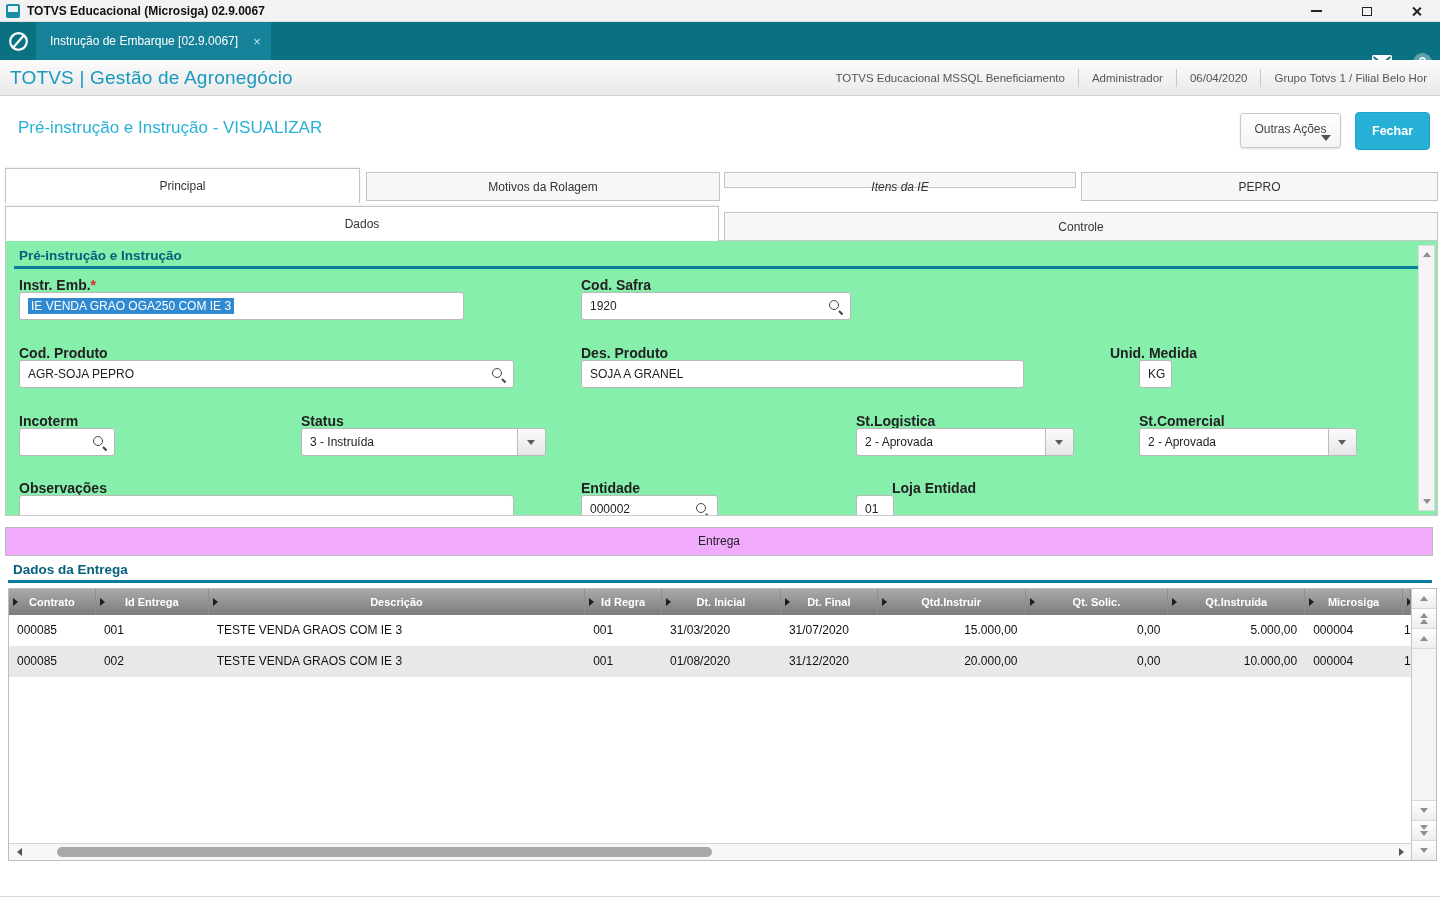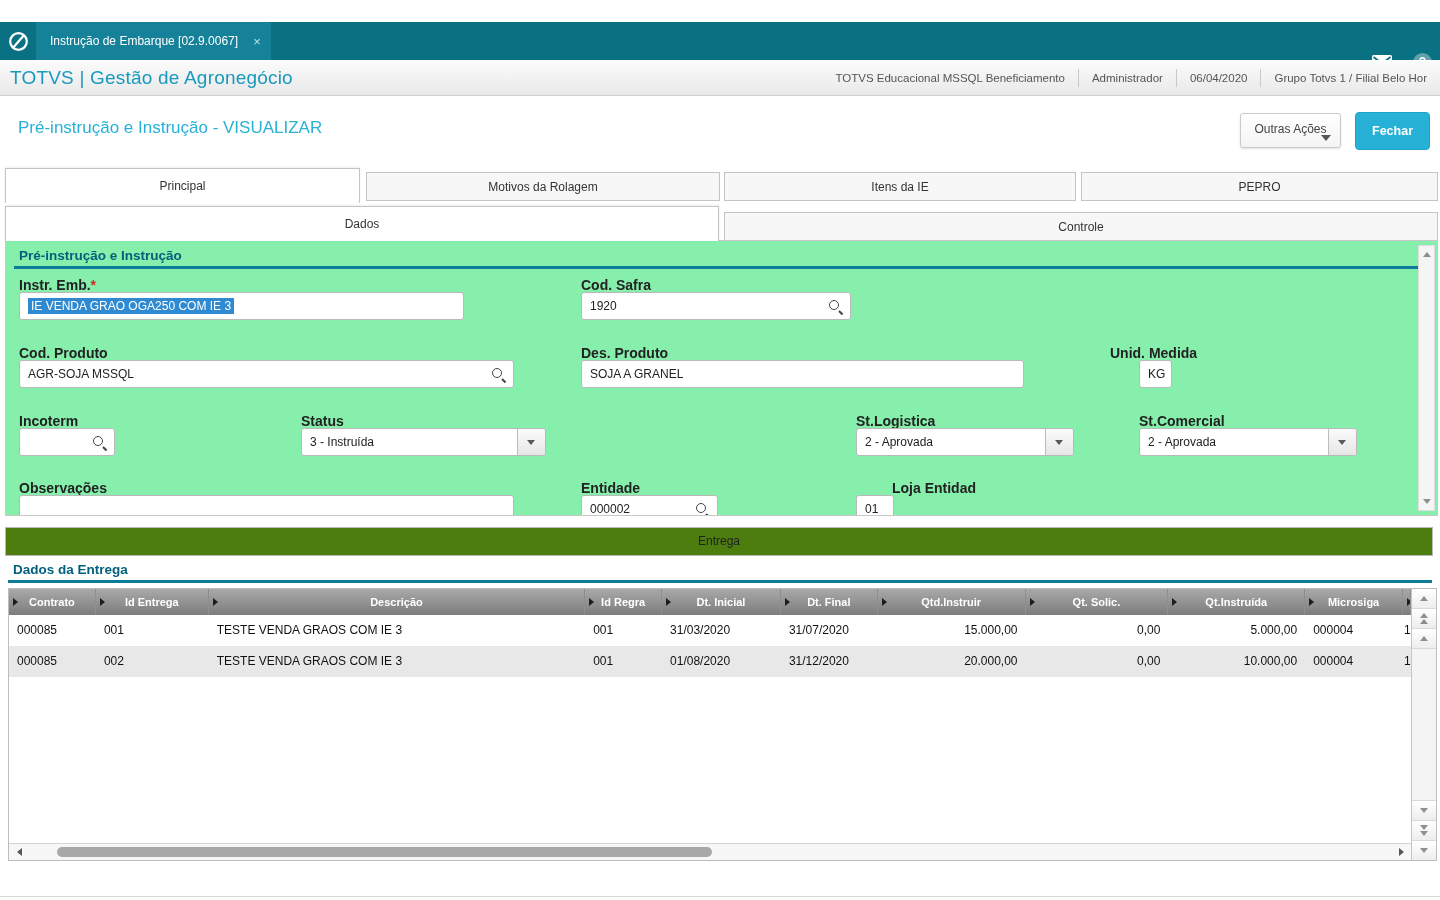--- a/index.html
+++ b/index.html
@@ -80,21 +80,21 @@
 
   
   .fvs { position:absolute; right:2px; top:4px; width:17px; height:266px; background:#f5f5f5; border:1px solid #dddddd; }
   .fvs .up, .fvs .down { position:absolute; left:0; width:15px; height:15px; }
   .fvs .up { top:1px; } .fvs .down { bottom:1px; }
   .tri-up { display:inline-block; width:0; height:0; border-left:4px solid transparent; border-right:4px solid transparent; border-bottom:5px solid #8f8f8f; }
   .tri-down { display:inline-block; width:0; height:0; border-left:4px solid transparent; border-right:4px solid transparent; border-top:5px solid #8f8f8f; }
   .ctr { display:flex; align-items:center; justify-content:center; }
 
   
-  .entrega-band { position:absolute; left:5px; top:527px; width:1428px; height:29px; background:#4d7c0f; border:1px solid #b9b9b9;
+  .entrega-band { position:absolute; left:5px; top:527px; width:1428px; height:29px; background:#f0abfc; border:1px solid #b9b9b9;
     font-size:12px; color:#222; text-align:center; line-height:27px; }
 
   
   .grid { position:absolute; left:8px; top:588px; width:1429px; height:273px; border:1px solid #bdbdbd; background:#fff; }
   .grid-main { position:absolute; left:0; top:0; right:25px; bottom:0; overflow:hidden; }
   .ghead { display:flex; height:26px; background:linear-gradient(#a9a9a9,#7c7c7c); }
   .gh { position:relative; border-right:1px solid #8f8f8f; color:#fff; font-size:11px; font-weight:bold;
     text-align:center; line-height:26px; overflow:hidden; white-space:nowrap; }
   .gh::before { content:""; position:absolute; left:4px; top:9px; width:0; height:0;
     border-top:4px solid transparent; border-bottom:4px solid transparent; border-left:5px solid #1d1d1d; }
@@ -120,20 +120,33 @@
   .tri-right { width:0; height:0; border-top:4px solid transparent; border-bottom:4px solid transparent; border-left:5px solid #555; }
   .hthumb { position:absolute; left:48px; top:3px; width:655px; height:10px; background:#a8a8a8; border-radius:5px; }
 
   .footer-line { position:absolute; left:0; top:896px; width:1440px; border-top:1px solid #d9d9d9; }
 </style>
 </head>
 <body>
 
 <div id="root">
 
+  <div class="titlebar">
+    <span class="win-icon"></span>
+    <span class="win-title">TOTVS Educacional (Microsiga) 02.9.0067</span>
+    <div class="wc" style="left:1293px;">
+        <span class="min-glyph"></span>
+      </div>
+    <div class="wc" style="left:1343px;">
+        <span class="max-glyph"></span>
+      </div>
+    <div class="wc" style="left:1393px;">
+        <span class="x-glyph"></span>
+      </div>
+  </div>
 
   <div class="tealbar">
     <svg class="abs" style="left:8px; top:9px;" width="21" height="21">
       <circle cx="10.5" cy="10.5" r="8.3" stroke="#ffffff" stroke-width="2.2" fill="none"></circle>
       <line x1="15.7" y1="4.6" x2="5.3" y2="16.4" stroke="#ffffff" stroke-width="2.2"></line>
     </svg>
     <div class="ws-tab">
       <span>Instrução de Embarque [02.9.0067]</span>
       <span class="tab-x">×</span>
     </div>
@@ -157,37 +170,37 @@
 
   <div class="page-title">Pré-instrução e Instrução - VISUALIZAR</div>
   <div class="btn-secondary">
     <span>Outras Ações</span>
     <span class="caret"></span>
   </div>
   <div class="btn-primary">Fechar</div>
 
   <div class="tab active" style="left:5px; top:168px; width:355px; height:35px; line-height:34px;">Principal</div>
   <div class="tab" style="left:366px; top:172px; width:354px; height:29px; line-height:28px;">Motivos da Rolagem</div>
-  <div class="tab" style="left:724px; top:172px; width:352px; height:29px; line-height:28px;">Itens da IE</div>
+  <div class="tab" style="left:724px; top:172px; width:352px; height:16px; line-height:28px;font-style:italic;">Itens da IE</div>
   <div class="tab" style="left:1081px; top:172px; width:357px; height:29px; line-height:28px;">PEPRO</div>
 
   <div class="tab active" style="left:5px; top:206px; width:714px; height:35px; line-height:34px;">Dados</div>
   <div class="tab" style="left:724px; top:212px; width:714px; height:29px; line-height:28px;">Controle</div>
 
   <div class="form-panel">
     <div class="abs section-title" style="left:13px; top:7px;">Pré-instrução e Instrução</div>
     <div class="rule" style="left:8px; top:25px; width:1420px;"></div>
 
     <div class="lbl" style="left:13px; top:36px;"><span>Instr. Emb.</span><span class="req">*</span></div>
     <div class="fld noicon" style="left:13px; top:51px; width:445px;"><span class="sel-text">IE VENDA GRAO OGA250 COM IE 3</span></div>
     <div class="lbl" style="left:575px; top:36px;">Cod. Safra</div>
     <div class="fld" style="left:575px; top:51px; width:270px;"><span>1920</span><span class="mag"></span></div>
 
     <div class="lbl" style="left:13px; top:104px;">Cod. Produto</div>
-    <div class="fld" style="left:13px; top:119px; width:495px;"><span>AGR-SOJA MSSQL</span><span class="mag"></span></div>
+    <div class="fld" style="left:13px; top:119px; width:495px;"><span>AGR-SOJA PEPRO</span><span class="mag"></span></div>
     <div class="lbl" style="left:575px; top:104px;">Des. Produto</div>
     <div class="fld noicon" style="left:575px; top:119px; width:443px;"><span>SOJA A GRANEL</span></div>
     <div class="lbl" style="left:1104px; top:104px;text-align:right;">Unid. Medida</div>
     <div class="fld noicon" style="left:1133px; top:119px; width:33px;"><span>KG</span></div>
 
     <div class="lbl" style="left:13px; top:172px;">Incoterm</div>
     <div class="fld" style="left:13px; top:187px; width:96px;"><span></span><span class="mag"></span></div>
     <div class="lbl" style="left:295px; top:172px;">Status</div>
     <div class="combo" style="left:295px; top:187px; width:245px;"><span>3 - Instruída</span><span class="dd"></span></div>
     <div class="lbl" style="left:850px; top:172px;">St.Logistica</div>

